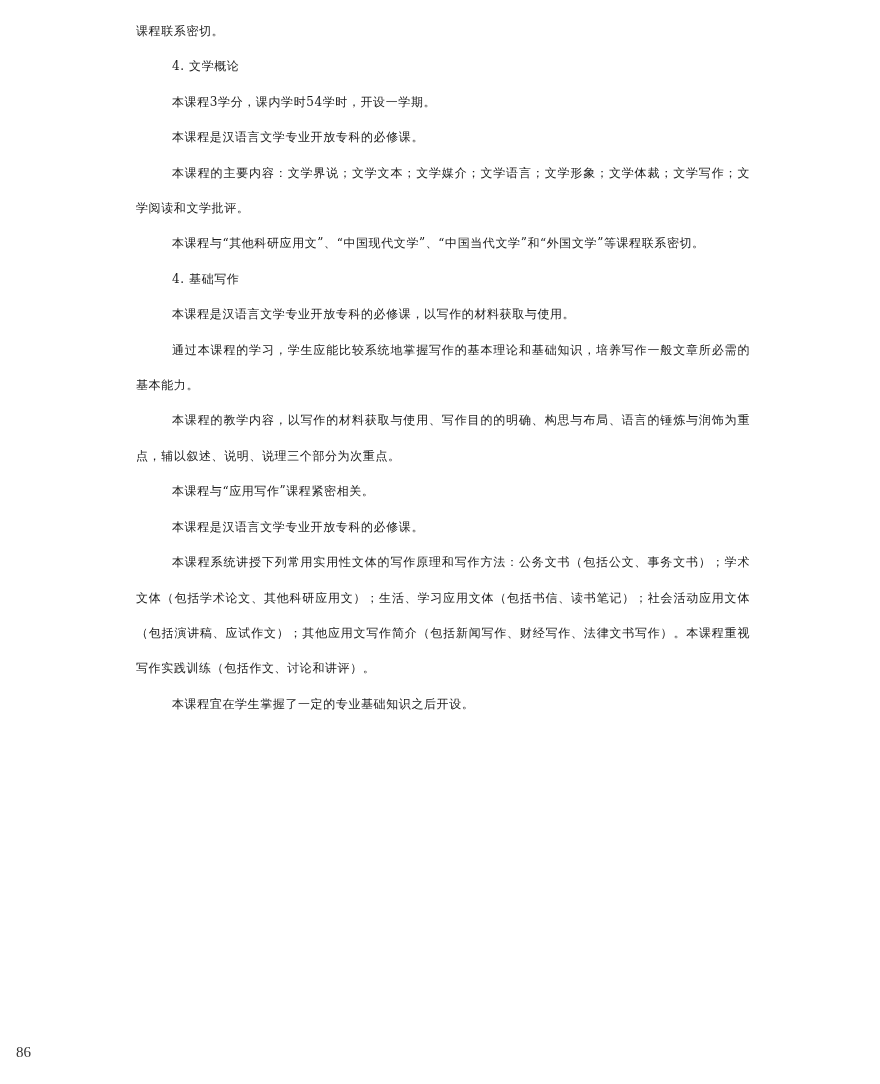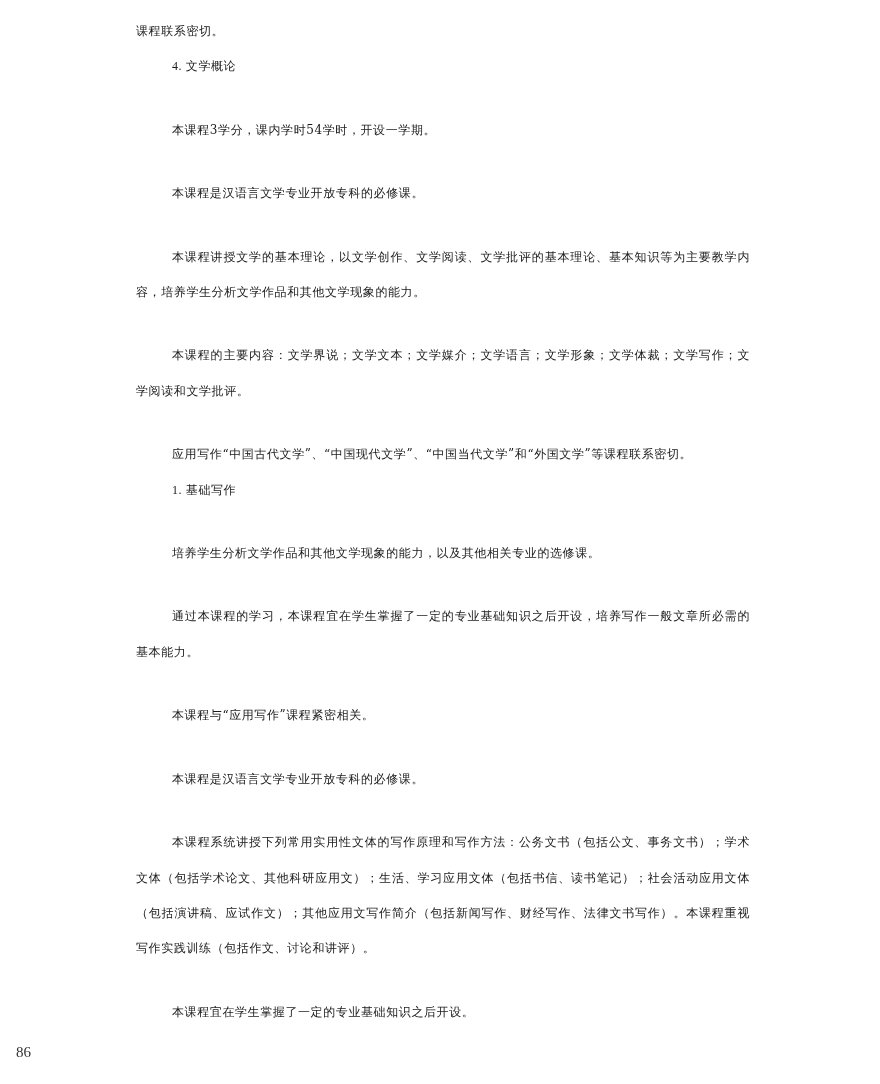--- a/index.html
+++ b/index.html
@@ -26,50 +26,48 @@
       line-height: 35.4px;
       margin: 0;
       text-align: justify;
       text-align-last: left;
       letter-spacing: 0.6px;
       white-space: normal;
       word-break: break-all;
     }
     .indent {
       text-indent: 36px;
-      margin-top: 28px;
     }
     .heading {
       text-indent: 36px;
-      font-family: Liberation Serif, serif;
     }
     .page-number {
       position: absolute;
       left: 16px;
       width: 880px;
       top: 1044px;
       text-align: left;
       font-family: "Liberation Serif", "DejaVu Serif", serif;
       font-size: 15px;
       color: #333;
     }
   </style>
 </head>
 <body>
 
 <div class="page">
   <p class="para">课程联系密切。</p>
   <p class="para heading">4. 文学概论</p>
   <p class="para indent">本课程3学分，课内学时54学时，开设一学期。</p>
   <p class="para indent">本课程是汉语言文学专业开放专科的必修课。</p>
-  <p class="para indent">本课程讲授文学的基本理论，以文学创作、文学阅读、文学批评的基本理论、基本知识等为主要教学内容，培养学生分析文学作品和其他文学现象的能力。</p>
   <p class="para indent">本课程的主要内容：文学界说；文学文本；文学媒介；文学语言；文学形象；文学体裁；文学写作；文学阅读和文学批评。</p>
-  <p class="para indent">应用写作“中国古代文学”、“中国现代文学”、“中国当代文学”和“外国文学”等课程联系密切。</p>
-  <p class="para heading">1. 基础写作</p>
-  <p class="para indent">培养学生分析文学作品和其他文学现象的能力，以及其他相关专业的选修课。</p>
-  <p class="para indent">通过本课程的学习，本课程宜在学生掌握了一定的专业基础知识之后开设，培养写作一般文章所必需的基本能力。</p>
+  <p class="para indent">本课程与“其他科研应用文”、“中国现代文学”、“中国当代文学”和“外国文学”等课程联系密切。</p>
+  <p class="para heading">4. 基础写作</p>
+  <p class="para indent">本课程是汉语言文学专业开放专科的必修课，以写作的材料获取与使用。</p>
+  <p class="para indent">通过本课程的学习，学生应能比较系统地掌握写作的基本理论和基础知识，培养写作一般文章所必需的基本能力。</p>
+  <p class="para indent">本课程的教学内容，以写作的材料获取与使用、写作目的的明确、构思与布局、语言的锤炼与润饰为重点，辅以叙述、说明、说理三个部分为次重点。</p>
   <p class="para indent">本课程与“应用写作”课程紧密相关。</p>
   <p class="para indent">本课程是汉语言文学专业开放专科的必修课。</p>
   <p class="para indent">本课程系统讲授下列常用实用性文体的写作原理和写作方法：公务文书（包括公文、事务文书）；学术文体（包括学术论文、其他科研应用文）；生活、学习应用文体（包括书信、读书笔记）；社会活动应用文体（包括演讲稿、应试作文）；其他应用文写作简介（包括新闻写作、财经写作、法律文书写作）。本课程重视写作实践训练（包括作文、讨论和讲评）。</p>
   <p class="para indent">本课程宜在学生掌握了一定的专业基础知识之后开设。</p>
 </div>
 
 <div class="page-number">86</div>
 
 </body></html>

